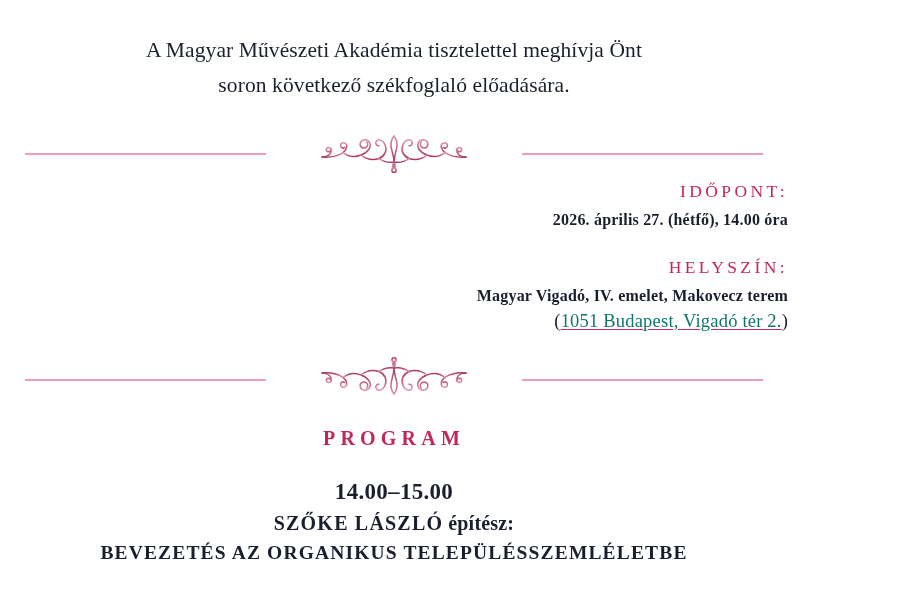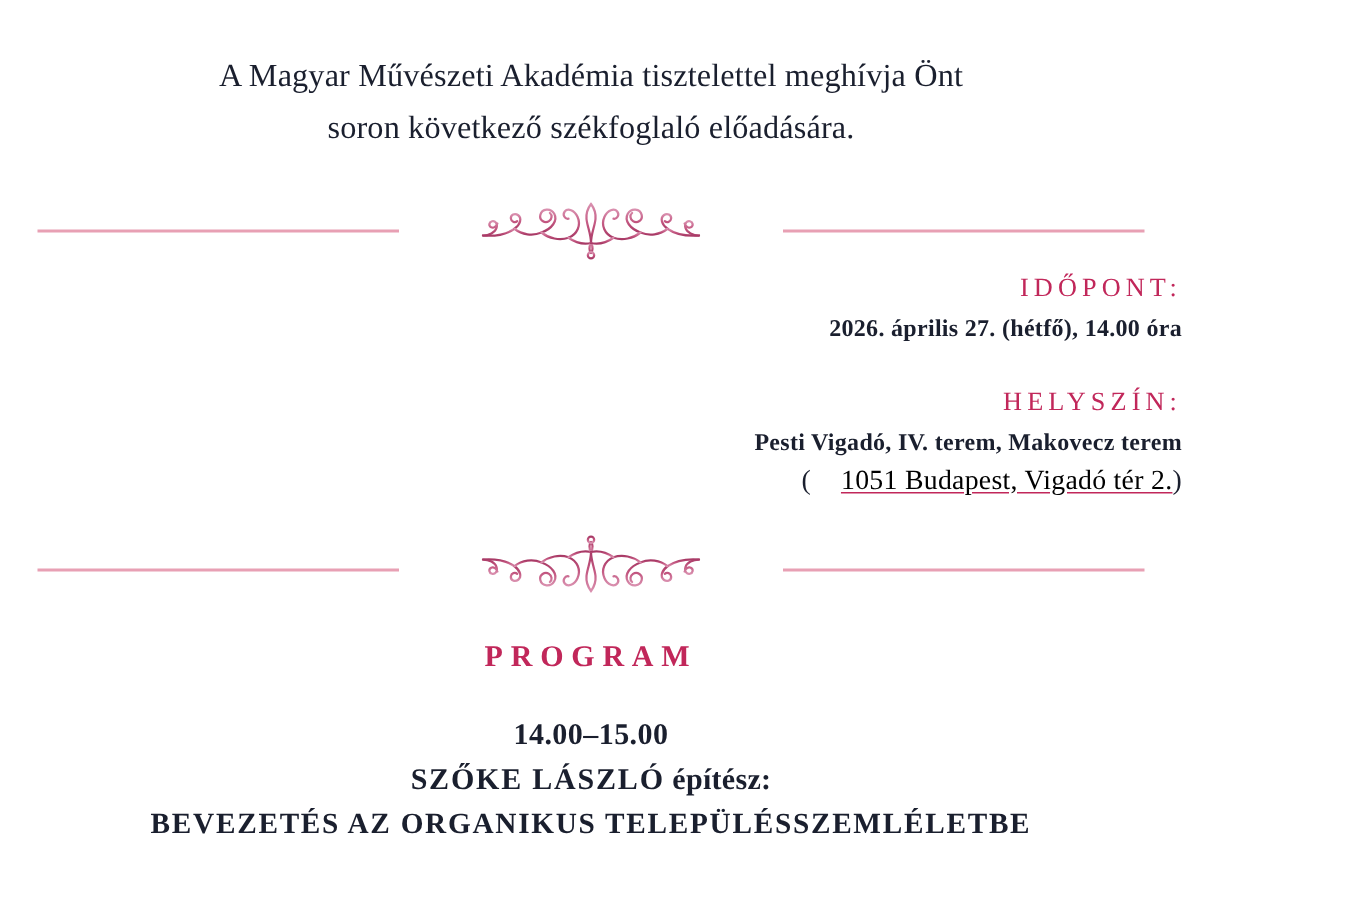--- a/index.html
+++ b/index.html
@@ -81,41 +81,40 @@
     letter-spacing: 0.2px;
   }
   .gap-block { margin-top: 28px; }
   .value-sub {
     font-size: 18.5px;
     color: #1a1f2e;
     margin-top: 6px;
     letter-spacing: 0.2px;
   }
   .addr-link {
-    color: #000000;
+    color: #0f766e;
     text-decoration: underline;
     text-decoration-color: #c1275a;
     text-underline-offset: 2px;
-    margin-left: 20px;
   }
 
   
   .program-wrap {
     text-align: center;
     margin-top: 26px;
   }
   .program-heading {
     color: #c1275a;
     font-size: 20px;
     font-weight: bold;
     letter-spacing: 5.2px;
     margin-bottom: 29px;
   }
   .prog-time {
-    font-size: 20px;
+    font-size: 23px;
     font-weight: bold;
     letter-spacing: 0.3px;
     margin-bottom: 7px;
   }
   .prog-speaker {
     font-size: 20px;
     font-weight: bold;
     margin-bottom: 7px;
   }
   .prog-speaker .sp-name { letter-spacing: 1.2px; }
@@ -183,21 +182,21 @@
 
   <div class="details">
 
     <div>
       <div class="label">IDŐPONT:</div>
       <div class="value">2026. április 27. (hétfő), 14.00 óra</div>
     </div>
 
     <div class="gap-block">
       <div class="label">HELYSZÍN:</div>
-      <div class="value">Pesti Vigadó, IV. terem, Makovecz terem</div>
+      <div class="value">Magyar Vigadó, IV. emelet, Makovecz terem</div>
       <div class="value-sub"><span>(</span><a class="addr-link" href="#">1051 Budapest, Vigadó tér 2.</a><span>)</span></div>
     </div>
 
   </div>
 
   <div class="divider flip" style="margin-top:23px;">
     <div class="rule left"></div>
     <div class="rule right"></div>
     <div class="flourish">
       <svg viewBox="0 0 160 44" width="160" height="44" xmlns="http://www.w3.org/2000/svg">

